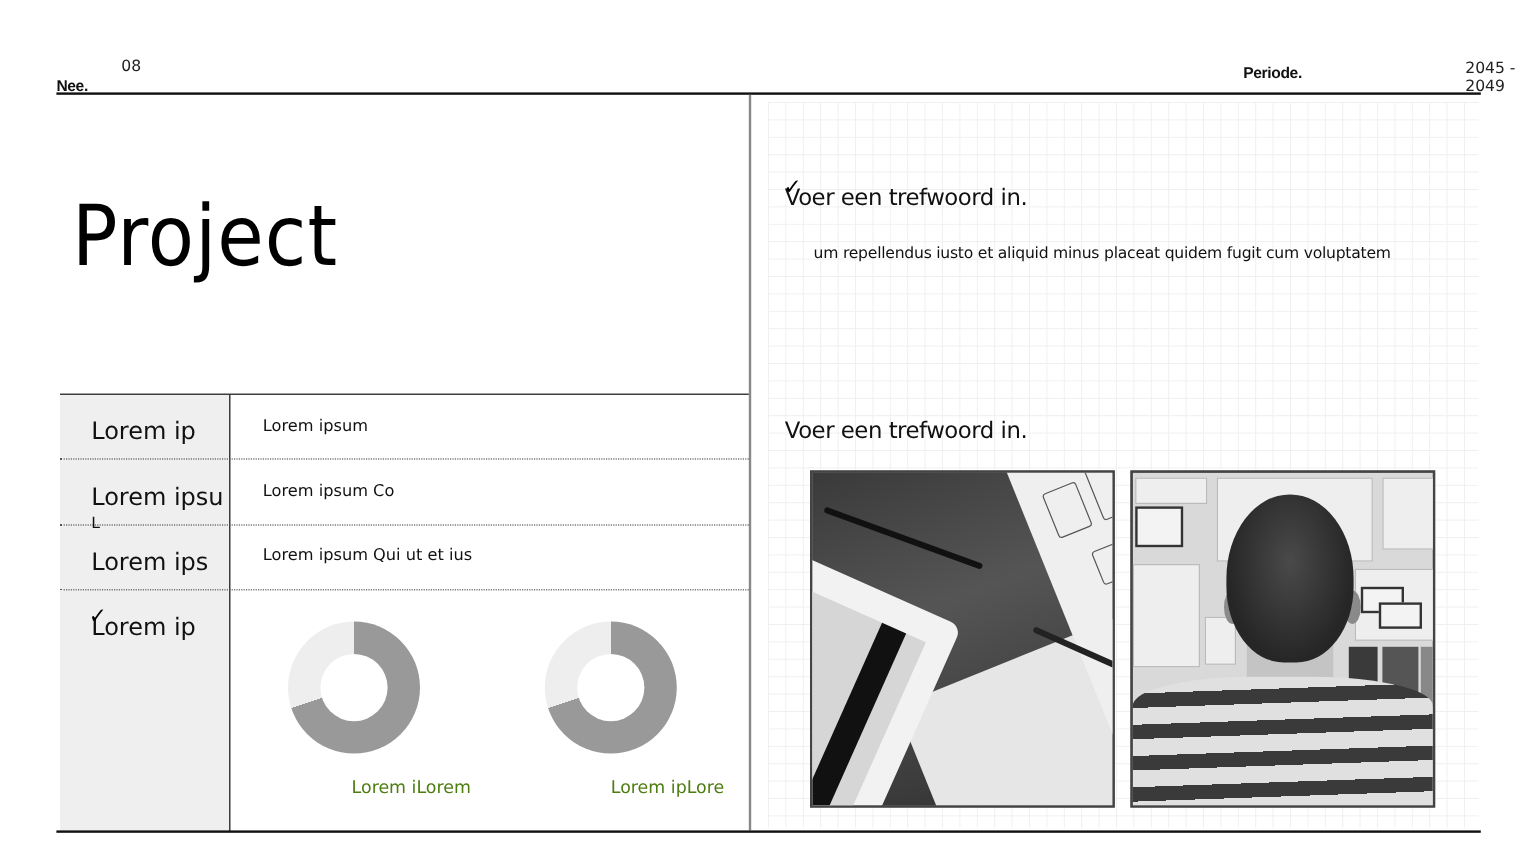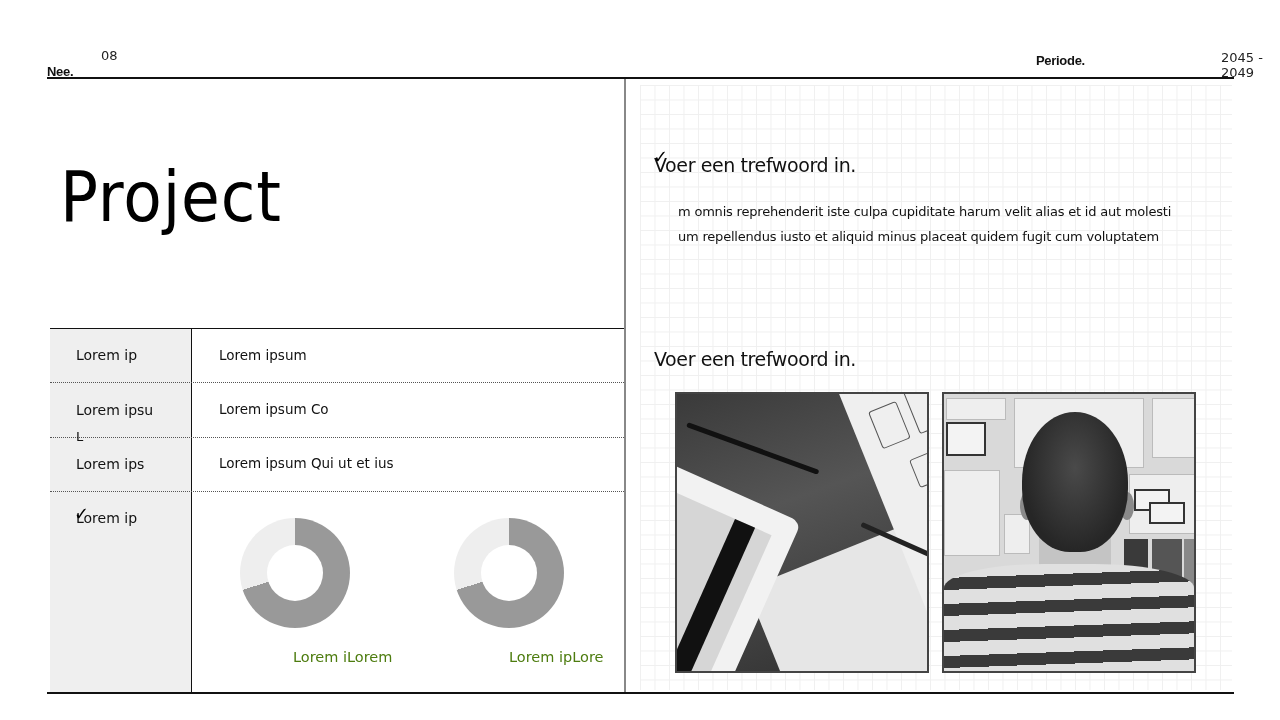--- a/index.html
+++ b/index.html
@@ -14,21 +14,21 @@
     .mid-divider { position: absolute; left: 624px; top: 79px; width: 2px; height: 613px; background: #888; }
 
     .title { position: absolute; left: 60px; top: 162px; font-family: "DejaVu Sans", sans-serif; font-size: 70px; font-weight: normal; letter-spacing: 1px; color: #000; line-height: 1; transform: scaleX(0.9); transform-origin: left top; }
 
     
     .table-top { position: absolute; left: 50px; top: 328px; width: 574px; height: 1px; background: #111; }
     .label-col { position: absolute; left: 50px; top: 329px; width: 142px; height: 364px; background: #efefef; }
     .col-sep { position: absolute; left: 191px; top: 329px; width: 1px; height: 364px; background: #111; }
     .dotted { position: absolute; left: 50px; width: 574px; height: 0; border-top: 1px dotted #555; }
 
-    .row-label { position: absolute; left: 76px; font-size: 14px; color: #111; font-family: "DejaVu Sans", sans-serif; white-space: nowrap; }
+    .row-label { position: absolute; left: 76px; font-size: 20px; color: #111; font-family: "DejaVu Sans", sans-serif; white-space: nowrap; }
     .row-value { position: absolute; left: 219px; font-size: 13.5px; color: #111; font-family: "DejaVu Sans", sans-serif; white-space: nowrap; }
     .check { position: absolute; font-size: 18px; color: #000; font-family: "DejaVu Sans", sans-serif; line-height: 1; }
 
     .donut { position: absolute; width: 110px; height: 110px; border-radius: 50%; }
     .donut::after { content: ""; position: absolute; left: 27px; top: 27px; width: 56px; height: 56px; border-radius: 50%; background: #fff; }
     .donut-label { position: absolute; font-size: 14.5px; color: #4d7c0f; font-family: "DejaVu Sans", sans-serif; white-space: nowrap; margin-left: 48px; }
 
     
     .grid-bg { position: absolute; left: 640px; top: 85px; width: 592px; height: 605px;
       background-image:
@@ -103,21 +103,20 @@
   <div class="donut" id="donut-1" style="left: 454px; top: 518px; background: conic-gradient(rgb(153, 153, 153) 0deg, rgb(153, 153, 153) 70%, rgb(238, 238, 238) 70%, rgb(238, 238, 238) 100%);"></div>
   <div class="donut-label" style="left:461px; top:649px;">Lorem ipLore</div>
 </div>
 
 <div class="grid-bg"></div>
 
 <div class="kw" style="top:154px;">Voer een trefwoord in.</div>
 <div class="check" style="left:653px; top:148px;">✓</div>
 
 <div class="para">
-  <div>m omnis reprehenderit iste culpa cupiditate harum velit alias et id aut molesti</div>
   <div>um repellendus iusto et aliquid minus placeat quidem fugit cum voluptatem</div>
 </div>
 
 <div class="kw" style="top:348px;">Voer een trefwoord in.</div>
 
 <div class="photo" style="left:675px;">
   <div class="p1-desk"></div>
   <div class="p1-pen"></div>
   <div class="p1-paper2"></div>
   <div class="p1-paper">

